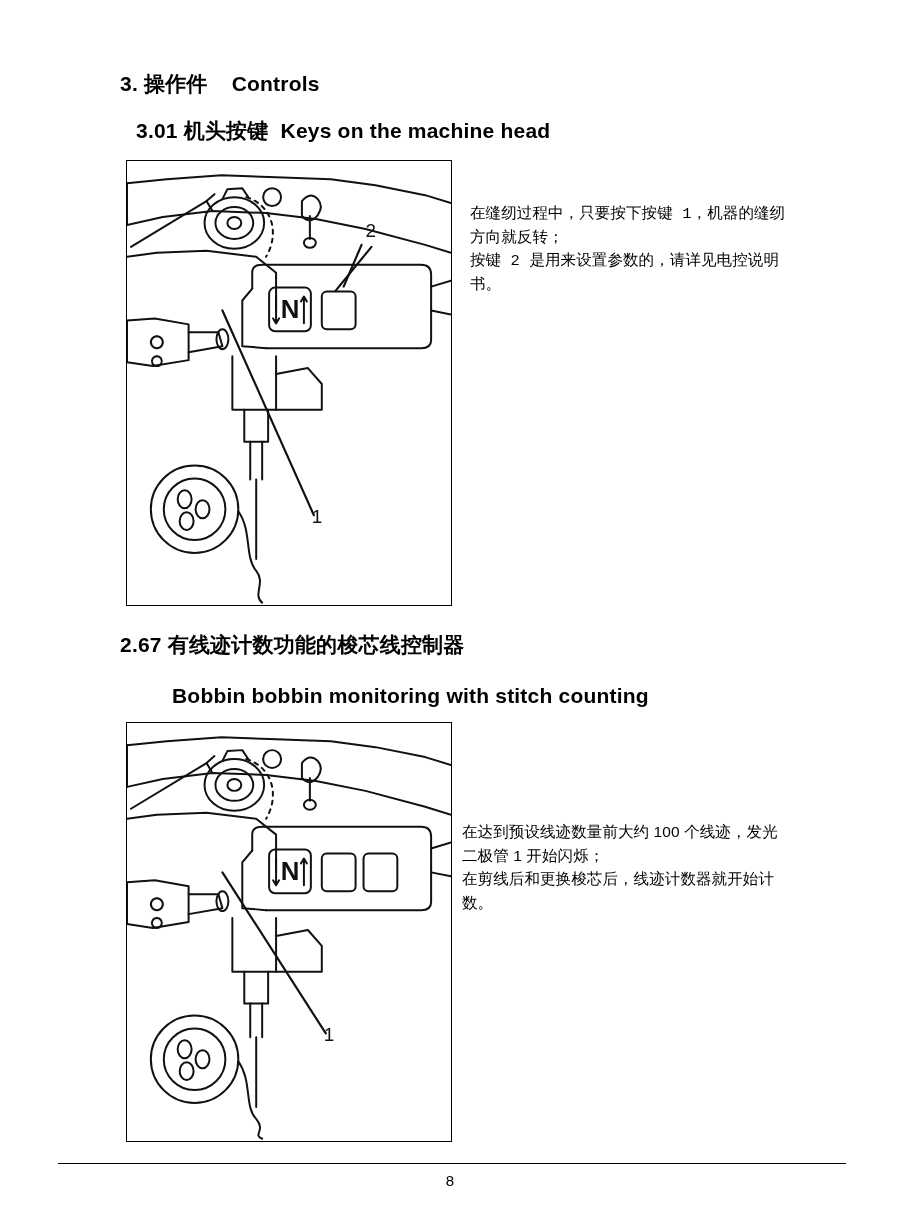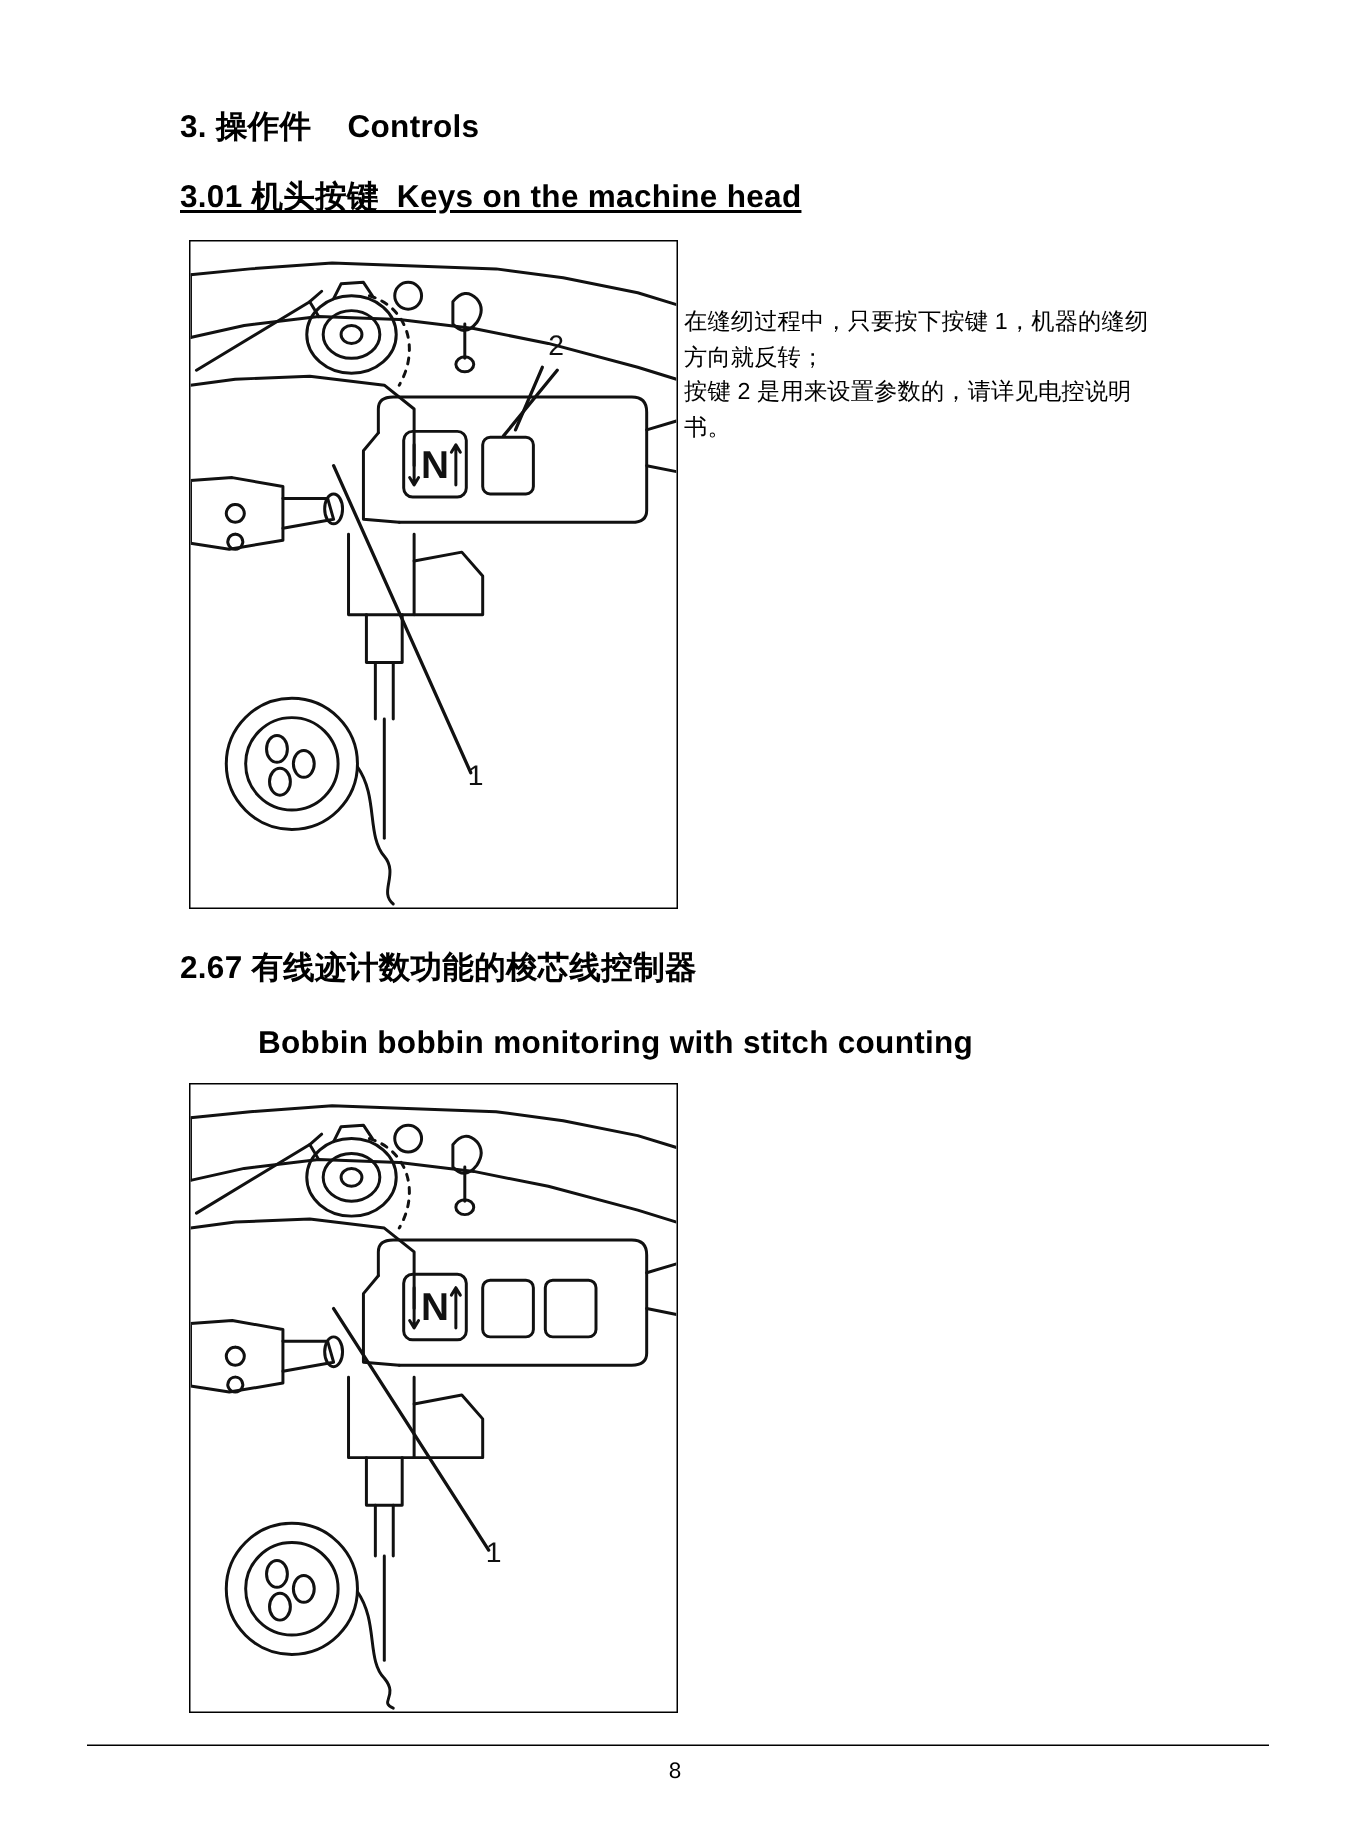--- a/index.html
+++ b/index.html
@@ -25,21 +25,21 @@
 
   
   .h-section {
     position: absolute;
     font-size: 21px;
     font-weight: bold;
     letter-spacing: 0.2px;
     white-space: pre;
   }
   #heading-3 { left: 120px; top: 70px; }
-  #heading-301 { left: 120px; top: 117px; text-decoration: underline; }
+  #heading-301 { left: 136px; top: 117px; }
   #heading-302 { left: 120px; top: 631px; }
   #heading-302b { left: 172px; top: 684px; }
 
   
   .figure {
     position: absolute;
     border: 1.5px solid #000000;
     background: #ffffff;
     box-sizing: border-box;
     overflow: hidden;
@@ -49,21 +49,21 @@
 
   .figure svg { display: block; width: 100%; height: 100%; }
 
   
   .textblock {
     position: absolute;
     font-size: 15.5px;
     line-height: 1.52;
     color: #000000;
   }
-  #text-301 { left: 456px; top: 203px; width: 320px; }
+  #text-301 { left: 470px; top: 203px; width: 320px; font-family: Liberation Mono, monospace; }
   #text-302 { left: 462px; top: 820px; width: 330px; }
 
   .para { margin: 0 0 0 0; white-space: pre-line; }
   .para.cn { font-size: 15.5px; letter-spacing: 0.1px; }
   .para.en { font-size: 15.5px; }
   .gap { height: 19px; }
 
   
   #footer-rule {
     position: absolute;
@@ -220,19 +220,21 @@
         <path d="M4 86 L80 40"></path>
       </g>
       <g fill="none" stroke="#111" stroke-width="2.2" stroke-linecap="round">
         <path d="M200 312 L96 150"></path>
       </g>
       <text x="198" y="320" font-family="'Liberation Sans',sans-serif" font-size="19" fill="#111" stroke="none">1</text>
     </svg>
   </div>
 
   <div class="textblock" id="text-302">
+    <p class="para cn">在达到预设线迹数量前大约 100 个线迹，发光二极管 1 开始闪烁；
+在剪线后和更换梭芯后，线迹计数器就开始计数。</p>
     <div class="gap"></div>
   </div>
 
   <div id="footer-rule"></div>
   <div id="page-number">8</div>
 
 </div>
 
 </body></html>

